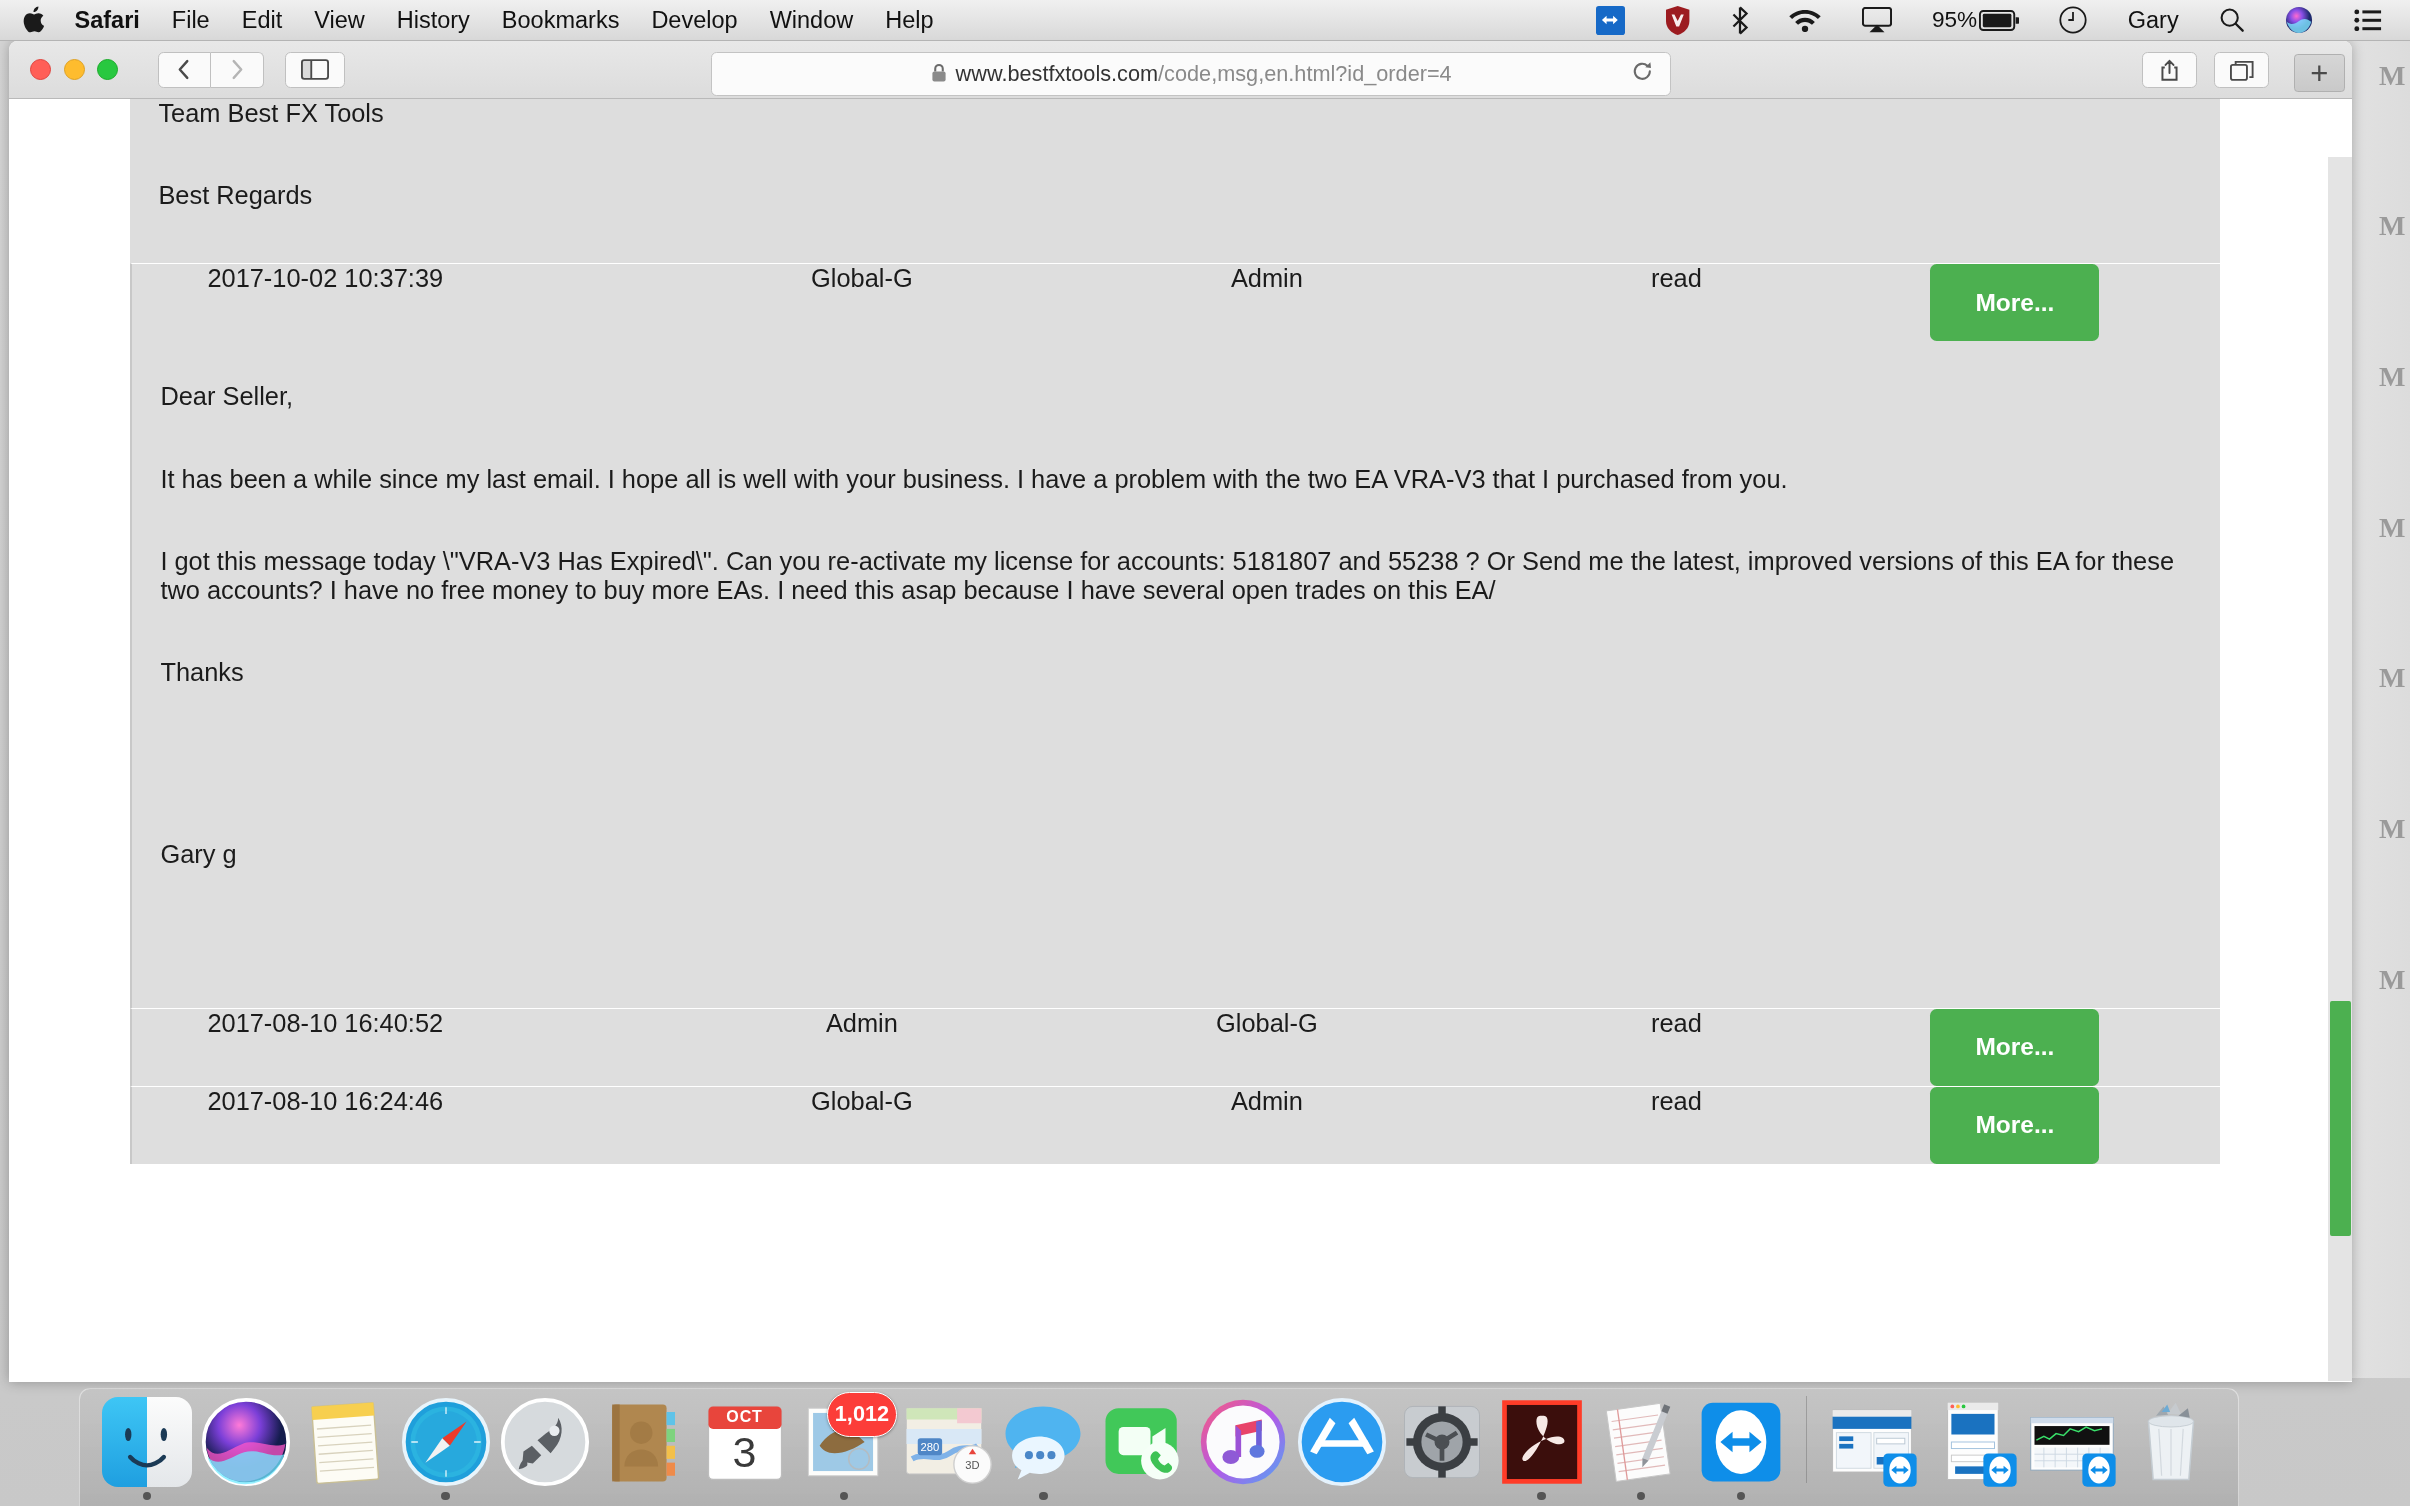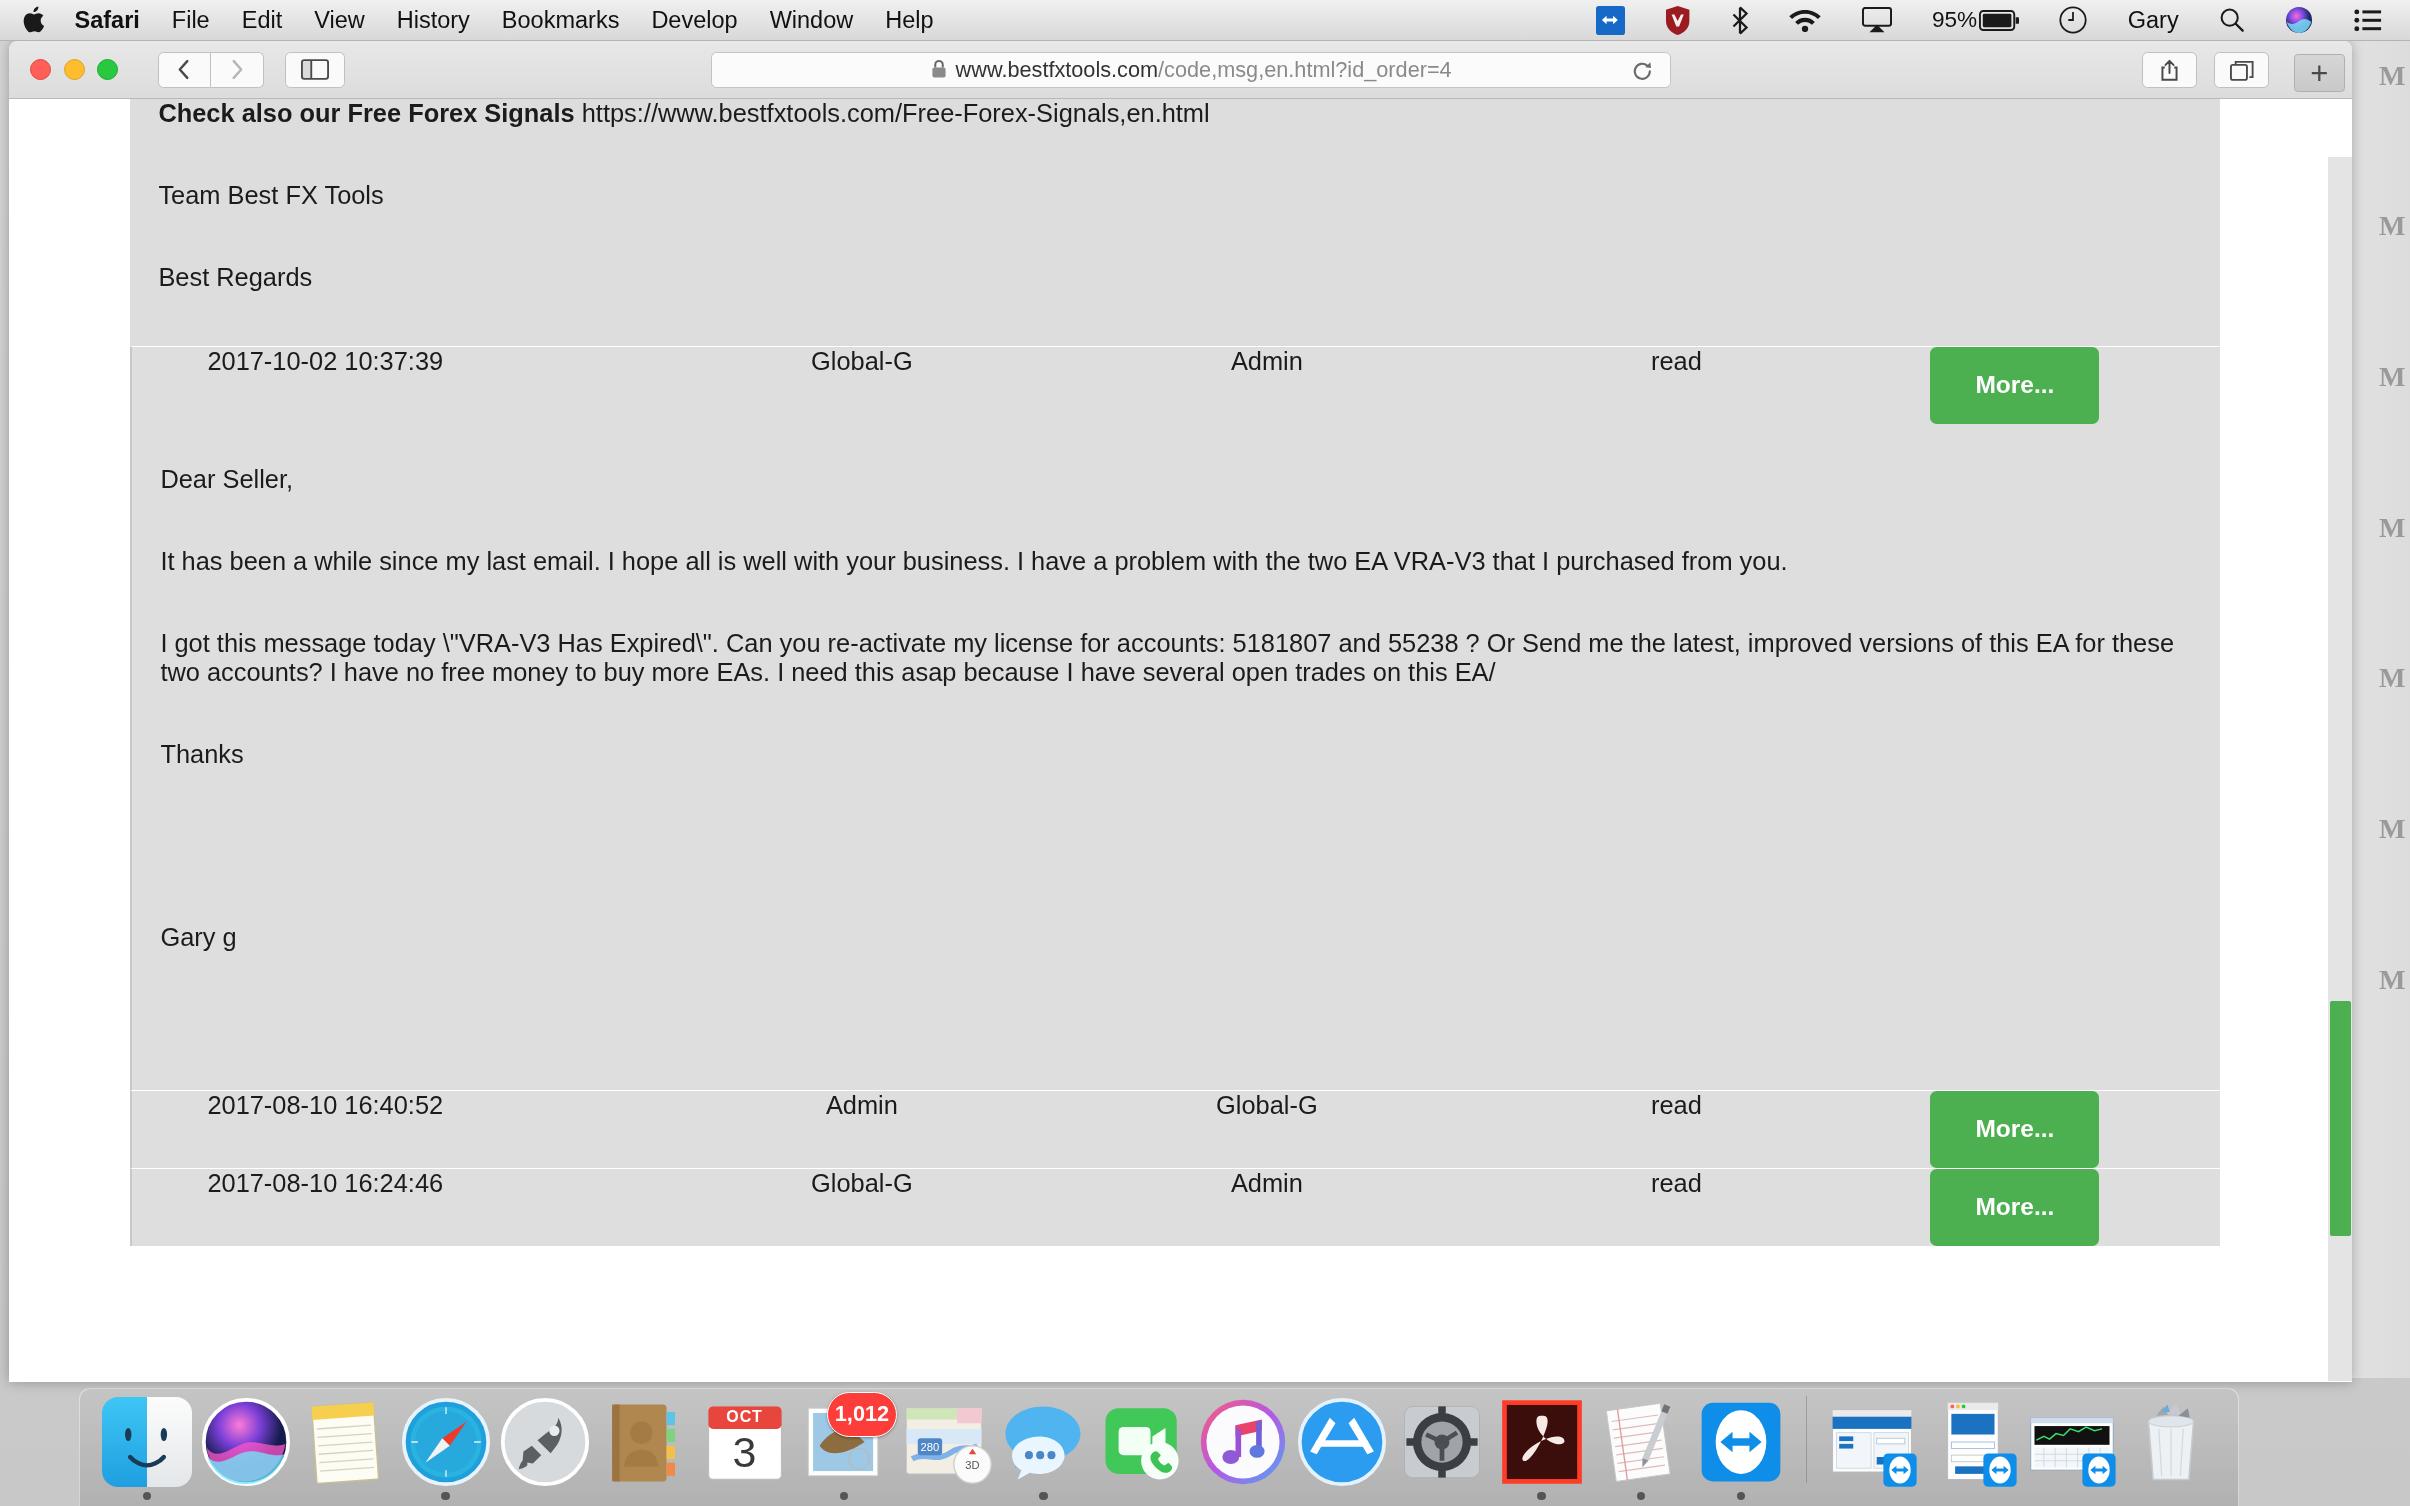--- a/index.html
+++ b/index.html
@@ -76,21 +76,21 @@
     display:flex;align-items:center;justify-content:center;
   }
   .navbtn:first-child{ border-radius:5.6px 0 0 5.6px; }
   .navbtn:last-child{ border-radius:0 5.6px 5.6px 0; border-left:none; }
   .sidebtn{
     width:60px;height:36px;background:#fafafa;border:0.9px solid #c0c0c0;
     border-radius:5.6px; margin-left:21px;
     display:flex;align-items:center;justify-content:center;
   }
   .urlfield{
-    position:absolute; left:702px; top:11.3px; width:960px; height:36px;
+    position:absolute; left:702px; top:11.3px; width:960px; height:44px;
     background:#fbfbfb; border:0.9px solid #c3c3c3; border-radius:5.6px;
     display:flex; align-items:center; justify-content:center;
   }
   .lock{ margin-right:8.5px; }
   .urltext{ font-size:21.7px; color:#333; white-space:nowrap; }
   .urltext .dim{ color:#8a8a8a; }
   .reload{ position:absolute; right:17px; top:6.6px; }
   .tb-right{ position:absolute; right:83px; top:11.3px; display:flex; gap:17px; }
   .tbbtn{
     width:55px;height:36px;background:#fafafa;border:0.9px solid #c0c0c0;border-radius:5.6px;
@@ -362,21 +362,20 @@
       </div>
     </div>
 
     <div class="newtab">+</div>
   </div>
 
   <div id="page">
     <div id="content">
 
 
-      <div class="para"><b>Check also our Free Forex Signals</b><span> https://www.bestfxtools.com/Free-Forex-Signals,en.html</span></div>
 
       <div class="para">Team Best FX Tools</div>
 
       <div class="para">Best Regards</div>
 
       <div class="msgrow">
         <div class="cell c-date">2017-10-02 10:37:39</div>
         <div class="cell c-from">Global-G</div>
         <div class="cell c-to">Admin</div>
         <div class="cell c-stat">read</div>

